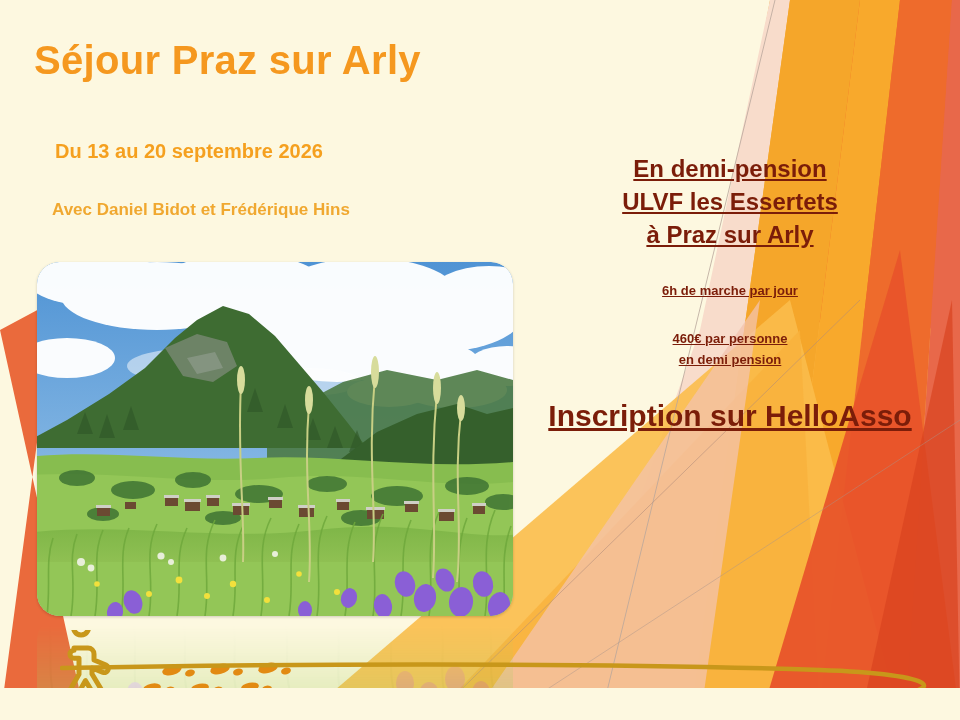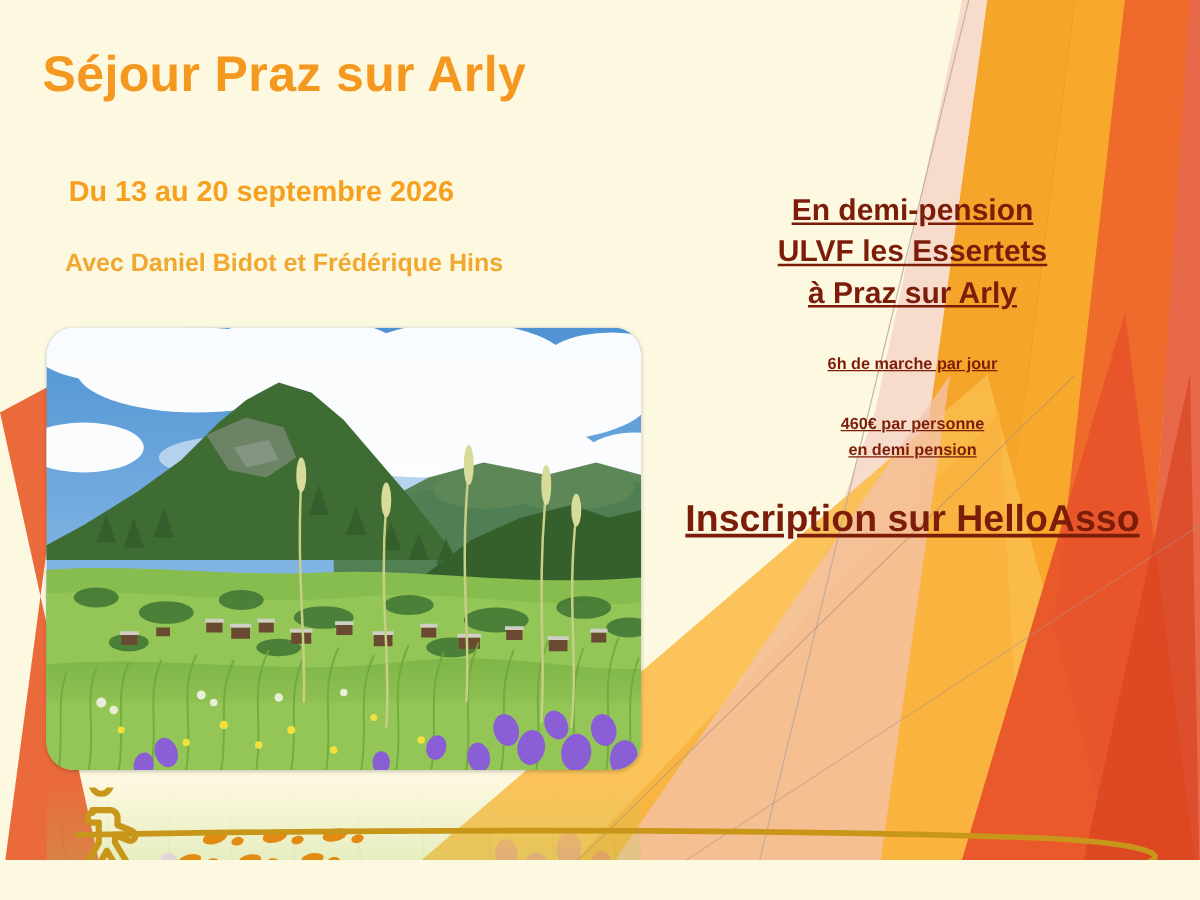--- a/index.html
+++ b/index.html
@@ -45,27 +45,27 @@
   
   #title{
     position:absolute;left:34px;top:38px;
     font-size:40px;font-weight:bold;
     color:#f5981f;
     letter-spacing:.3px;
     white-space:nowrap;
   }
   #date-line{
     position:absolute;left:55px;top:140px;
-    font-size:23px;font-weight:bold;
+    font-size:20px;font-weight:bold;
     color:#f5a01f;
     white-space:nowrap;
   }
   #guides-line{
     position:absolute;left:52px;top:200px;
-    font-size:20px;font-weight:bold;
+    font-size:17px;font-weight:bold;
     color:#f0a830;
     white-space:nowrap;
   }
 
   #right-col{
     position:absolute;
     left:520px;top:150px;
     width:420px;
     text-align:center;
     color:#7b1d09;

